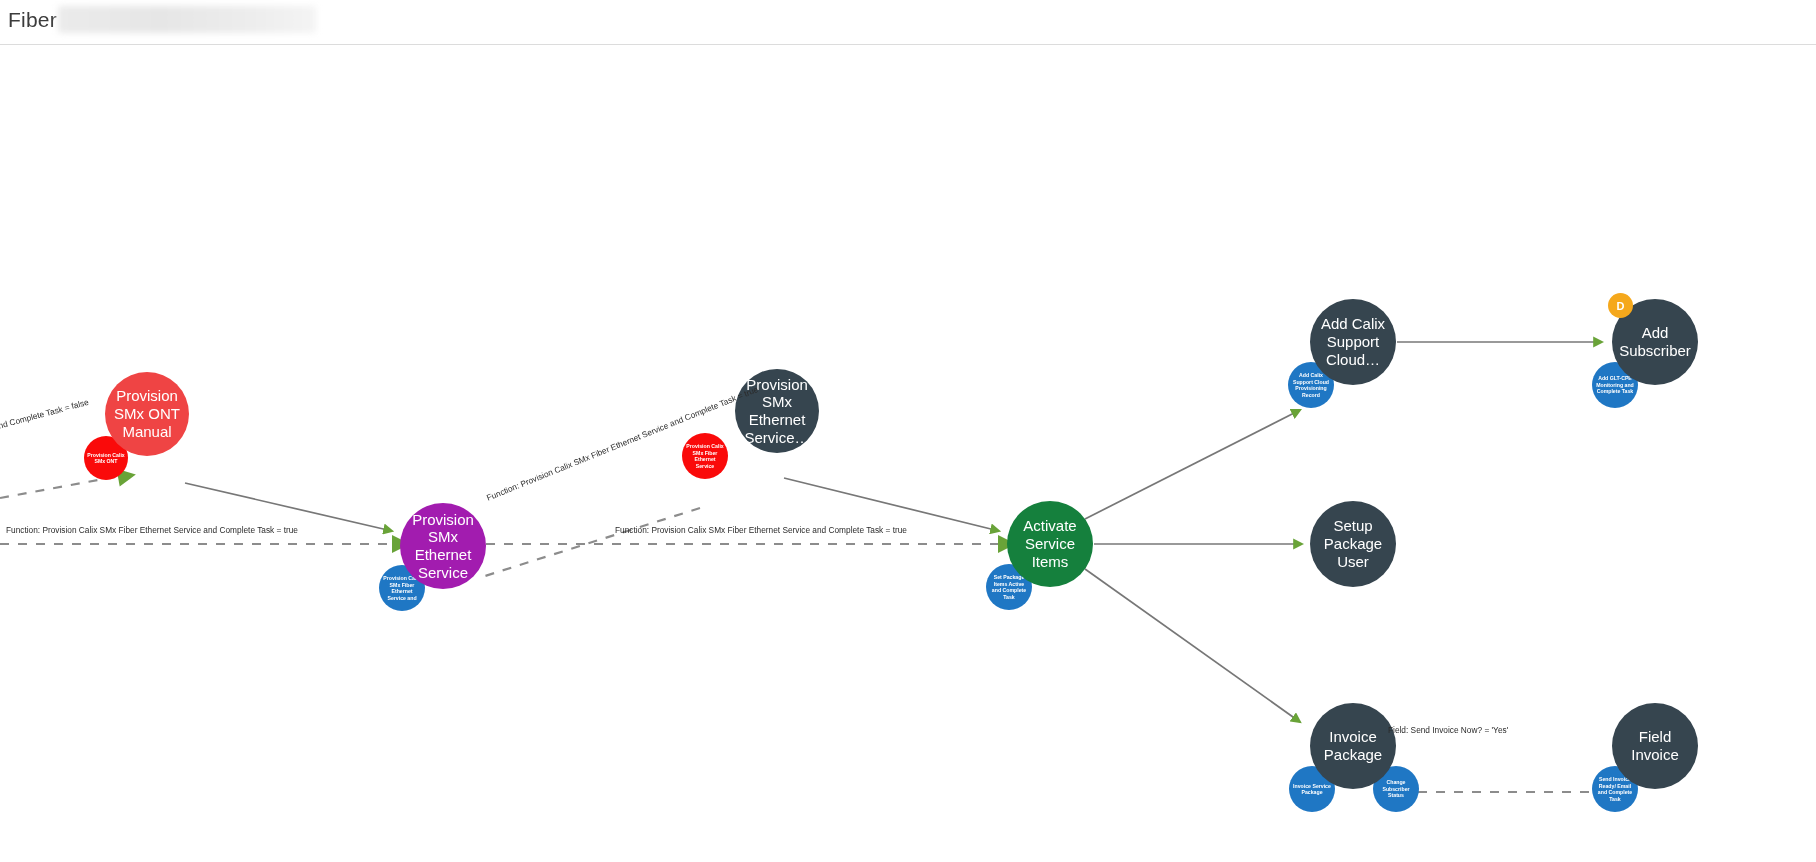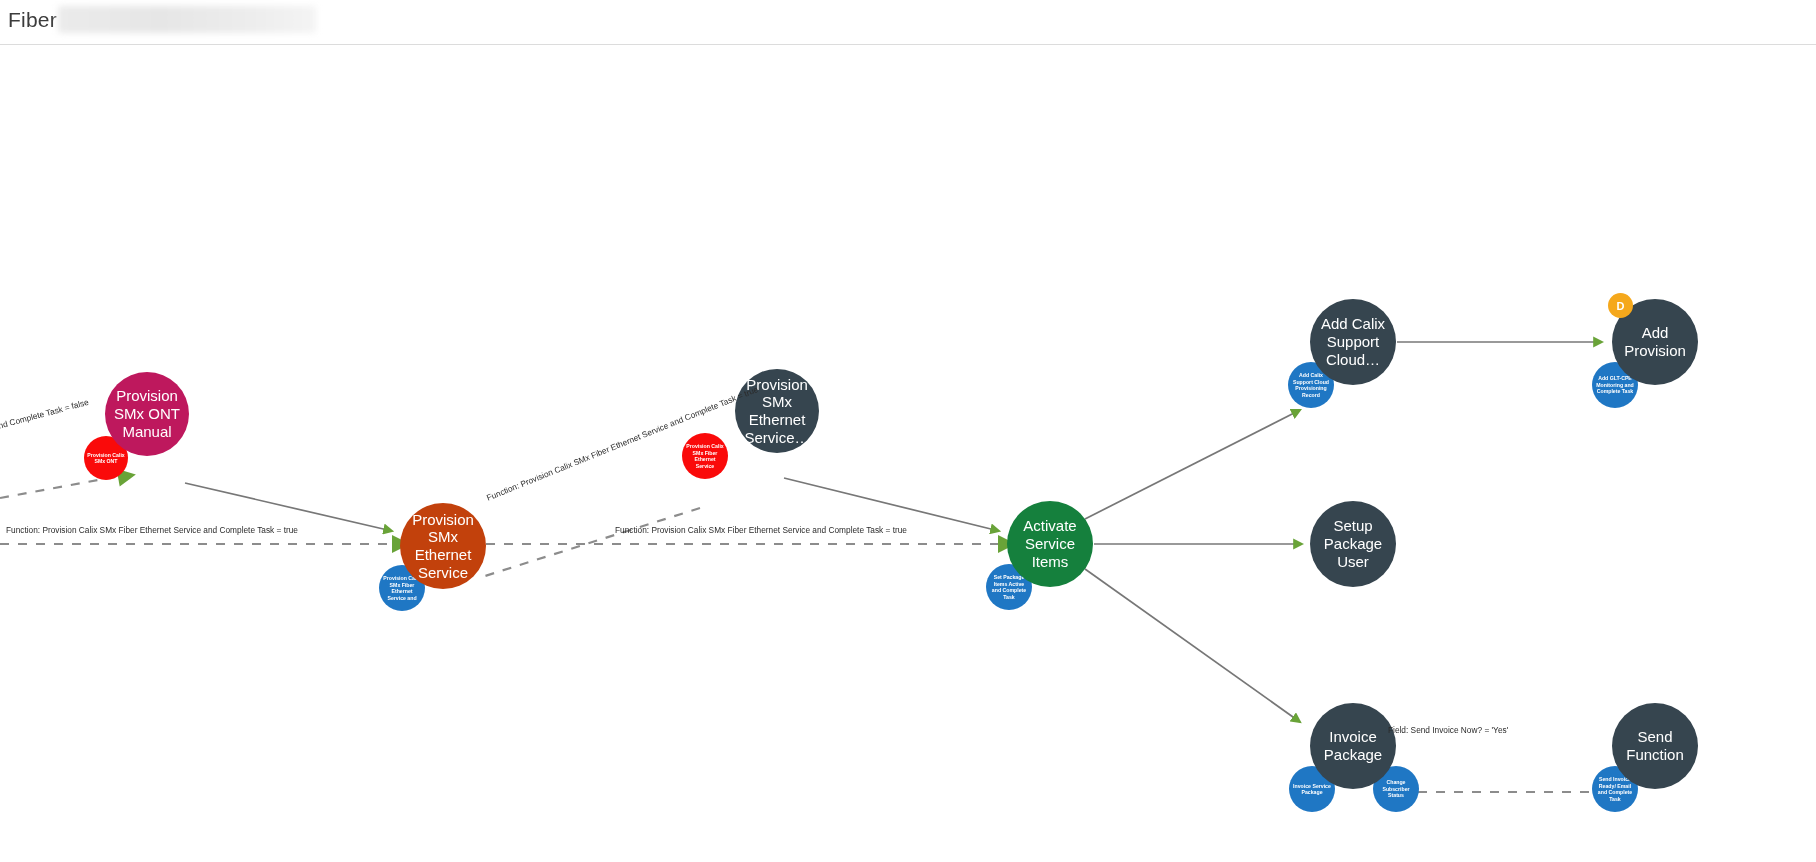--- a/index.html
+++ b/index.html
@@ -205,27 +205,27 @@
         <path d="M 998 489 L 1016 498 L 998 507 z"></path>
         <path d="M 1598 737 L 1616 746 L 1598 755 z"></path>
         <path d="M 118 421 L 136 430 L 118 439 z" transform="rotate(-10 127 430)"></path>
       </g>
     </svg>
 
     <div id="nodes-layer">
         <div class="badge red" style="left: 84px; top: 390px; width: 44px; height: 44px;">
           <span class="badge-text">Provision Calix SMx ONT</span>
         </div>
-        <div class="node" style="left: 105px; top: 326px; width: 84px; height: 84px; background: #be185d;">
+        <div class="node" style="left: 105px; top: 326px; width: 84px; height: 84px; background: #ef4444;">
           <span class="node-label">Provision SMx ONT Manual</span>
         </div>
         <div class="badge blue" style="left: 379px; top: 519px; width: 46px; height: 46px;">
           <span class="badge-text">Provision Calix SMx Fiber Ethernet Service and</span>
         </div>
-        <div class="node" style="left: 400px; top: 457px; width: 86px; height: 86px; background: #c2410c;">
+        <div class="node" style="left: 400px; top: 457px; width: 86px; height: 86px; background: #a21caf;">
           <span class="node-label">Provision SMx Ethernet Service</span>
         </div>
         <div class="badge red" style="left: 682px; top: 387px; width: 46px; height: 46px;">
           <span class="badge-text">Provision Calix SMx Fiber Ethernet Service</span>
         </div>
         <div class="node" style="left: 735px; top: 323px; width: 84px; height: 84px; background: rgb(54, 69, 79);">
           <span class="node-label">Provision SMx Ethernet Service…</span>
         </div>
         <div class="badge blue" style="left: 986px; top: 518px; width: 46px; height: 46px;">
           <span class="badge-text">Set Package Items Active and Complete Task</span>
@@ -248,30 +248,30 @@
         <div class="badge blue" style="left: 1373px; top: 720px; width: 46px; height: 46px;">
           <span class="badge-text">Change Subscriber Status</span>
         </div>
         <div class="node" style="left: 1310px; top: 657px; width: 86px; height: 86px; background: rgb(54, 69, 79);">
           <span class="node-label">Invoice Package</span>
         </div>
         <div class="badge blue" style="left: 1592px; top: 316px; width: 46px; height: 46px;">
           <span class="badge-text">Add GLT-CPE Monitoring and Complete Task</span>
         </div>
         <div class="node" style="left: 1612px; top: 253px; width: 86px; height: 86px; background: rgb(54, 69, 79);">
-          <span class="node-label">Add Provision</span>
+          <span class="node-label">Add Subscriber</span>
         </div>
         <div class="flag-badge" style="left: 1608px; top: 247px; background: rgb(245, 168, 28);">
           <span>D</span>
         </div>
         <div class="badge blue" style="left: 1592px; top: 720px; width: 46px; height: 46px;">
           <span class="badge-text">Send Invoice Ready/ Email and Complete Task</span>
         </div>
         <div class="node" style="left: 1612px; top: 657px; width: 86px; height: 86px; background: rgb(54, 69, 79);">
-          <span class="node-label">Send Function</span>
+          <span class="node-label">Field Invoice</span>
         </div>
       </div>
     <div id="labels-layer">
         <div class="edge-label" style="left: -6px; top: 376px; transform: rotate(-15deg); transform-origin: left center;">and Complete Task = false</div>
         <div class="edge-label" style="left: 6px; top: 479px;">Function: Provision Calix SMx Fiber Ethernet Service and Complete Task = true</div>
         <div class="edge-label" style="left: 615px; top: 479px;">Function: Provision Calix SMx Fiber Ethernet Service and Complete Task = true</div>
         <div class="edge-label" style="left: 487px; top: 447px; transform: rotate(-22deg); transform-origin: left center;">Function: Provision Calix SMx Fiber Ethernet Service and Complete Task = true</div>
         <div class="edge-label" style="left: 1388px; top: 679px;">Field: Send Invoice Now? = 'Yes'</div>
       </div>
 

